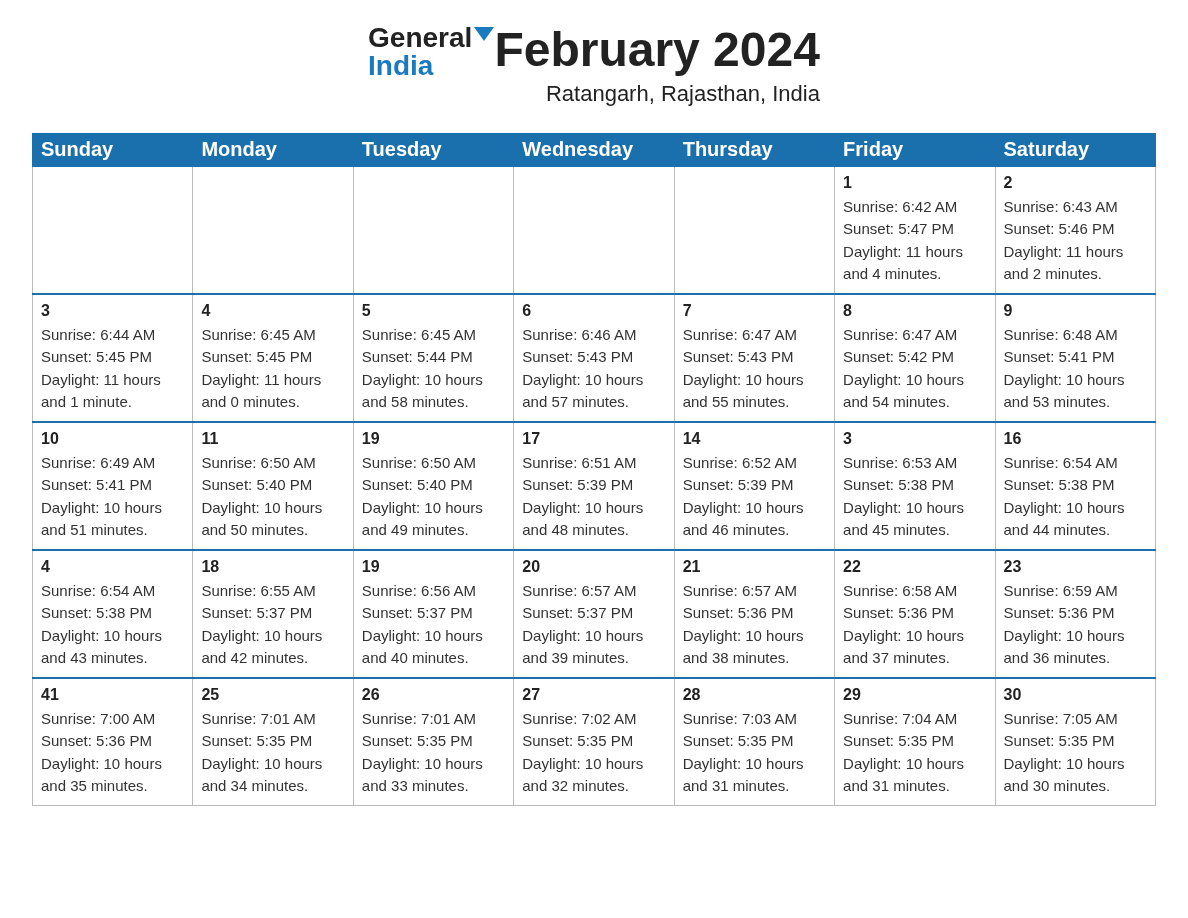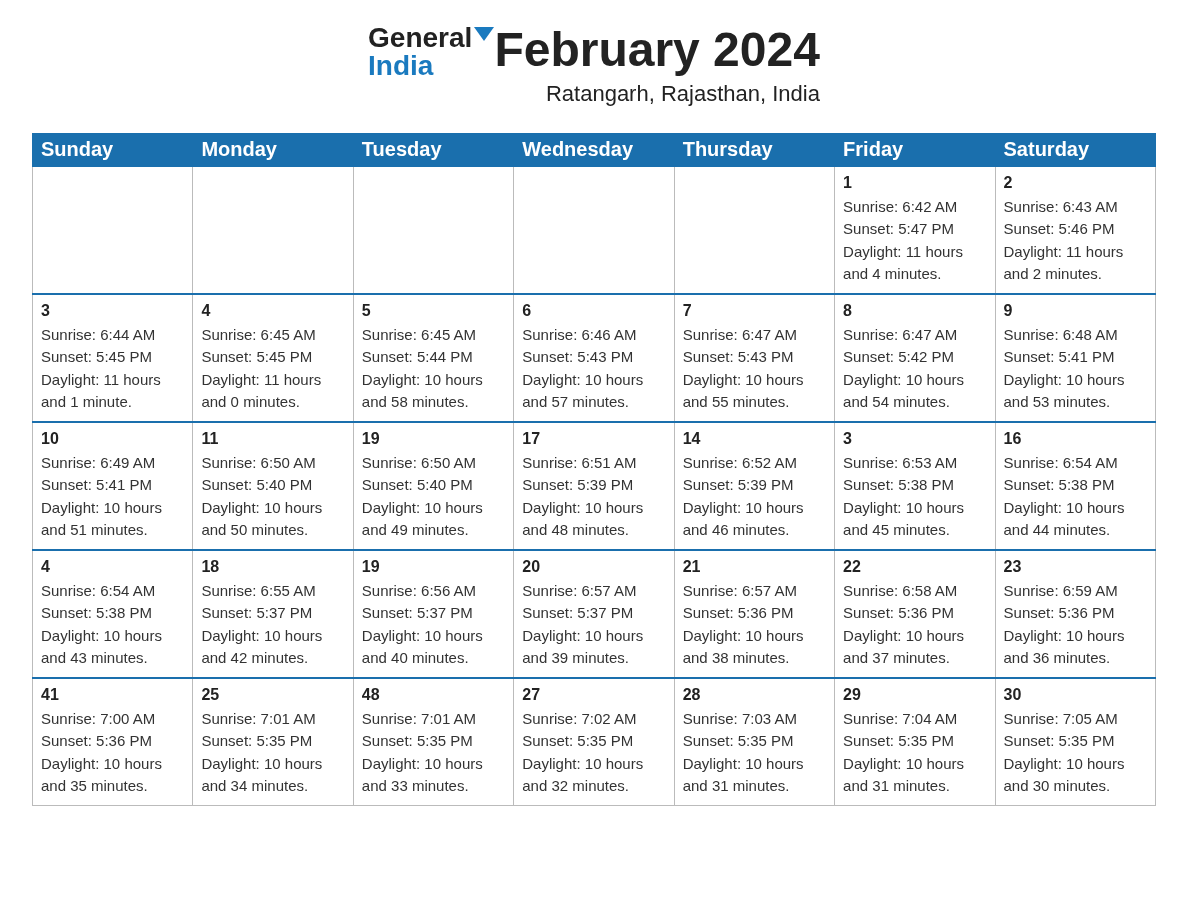--- a/index.html
+++ b/index.html
@@ -247,21 +247,21 @@
       <tr>
         <td>
           <span class="day-number">41</span>
           <div class="day-info">Sunrise: 7:00 AM<br>Sunset: 5:36 PM<br>Daylight: 10 hours<br>and 35 minutes.</div>
         </td>
         <td>
           <span class="day-number">25</span>
           <div class="day-info">Sunrise: 7:01 AM<br>Sunset: 5:35 PM<br>Daylight: 10 hours<br>and 34 minutes.</div>
         </td>
         <td>
-          <span class="day-number">48</span>
+          <span class="day-number">26</span>
           <div class="day-info">Sunrise: 7:01 AM<br>Sunset: 5:35 PM<br>Daylight: 10 hours<br>and 33 minutes.</div>
         </td>
         <td>
           <span class="day-number">27</span>
           <div class="day-info">Sunrise: 7:02 AM<br>Sunset: 5:35 PM<br>Daylight: 10 hours<br>and 32 minutes.</div>
         </td>
         <td>
           <span class="day-number">28</span>
           <div class="day-info">Sunrise: 7:03 AM<br>Sunset: 5:35 PM<br>Daylight: 10 hours<br>and 31 minutes.</div>
         </td>

